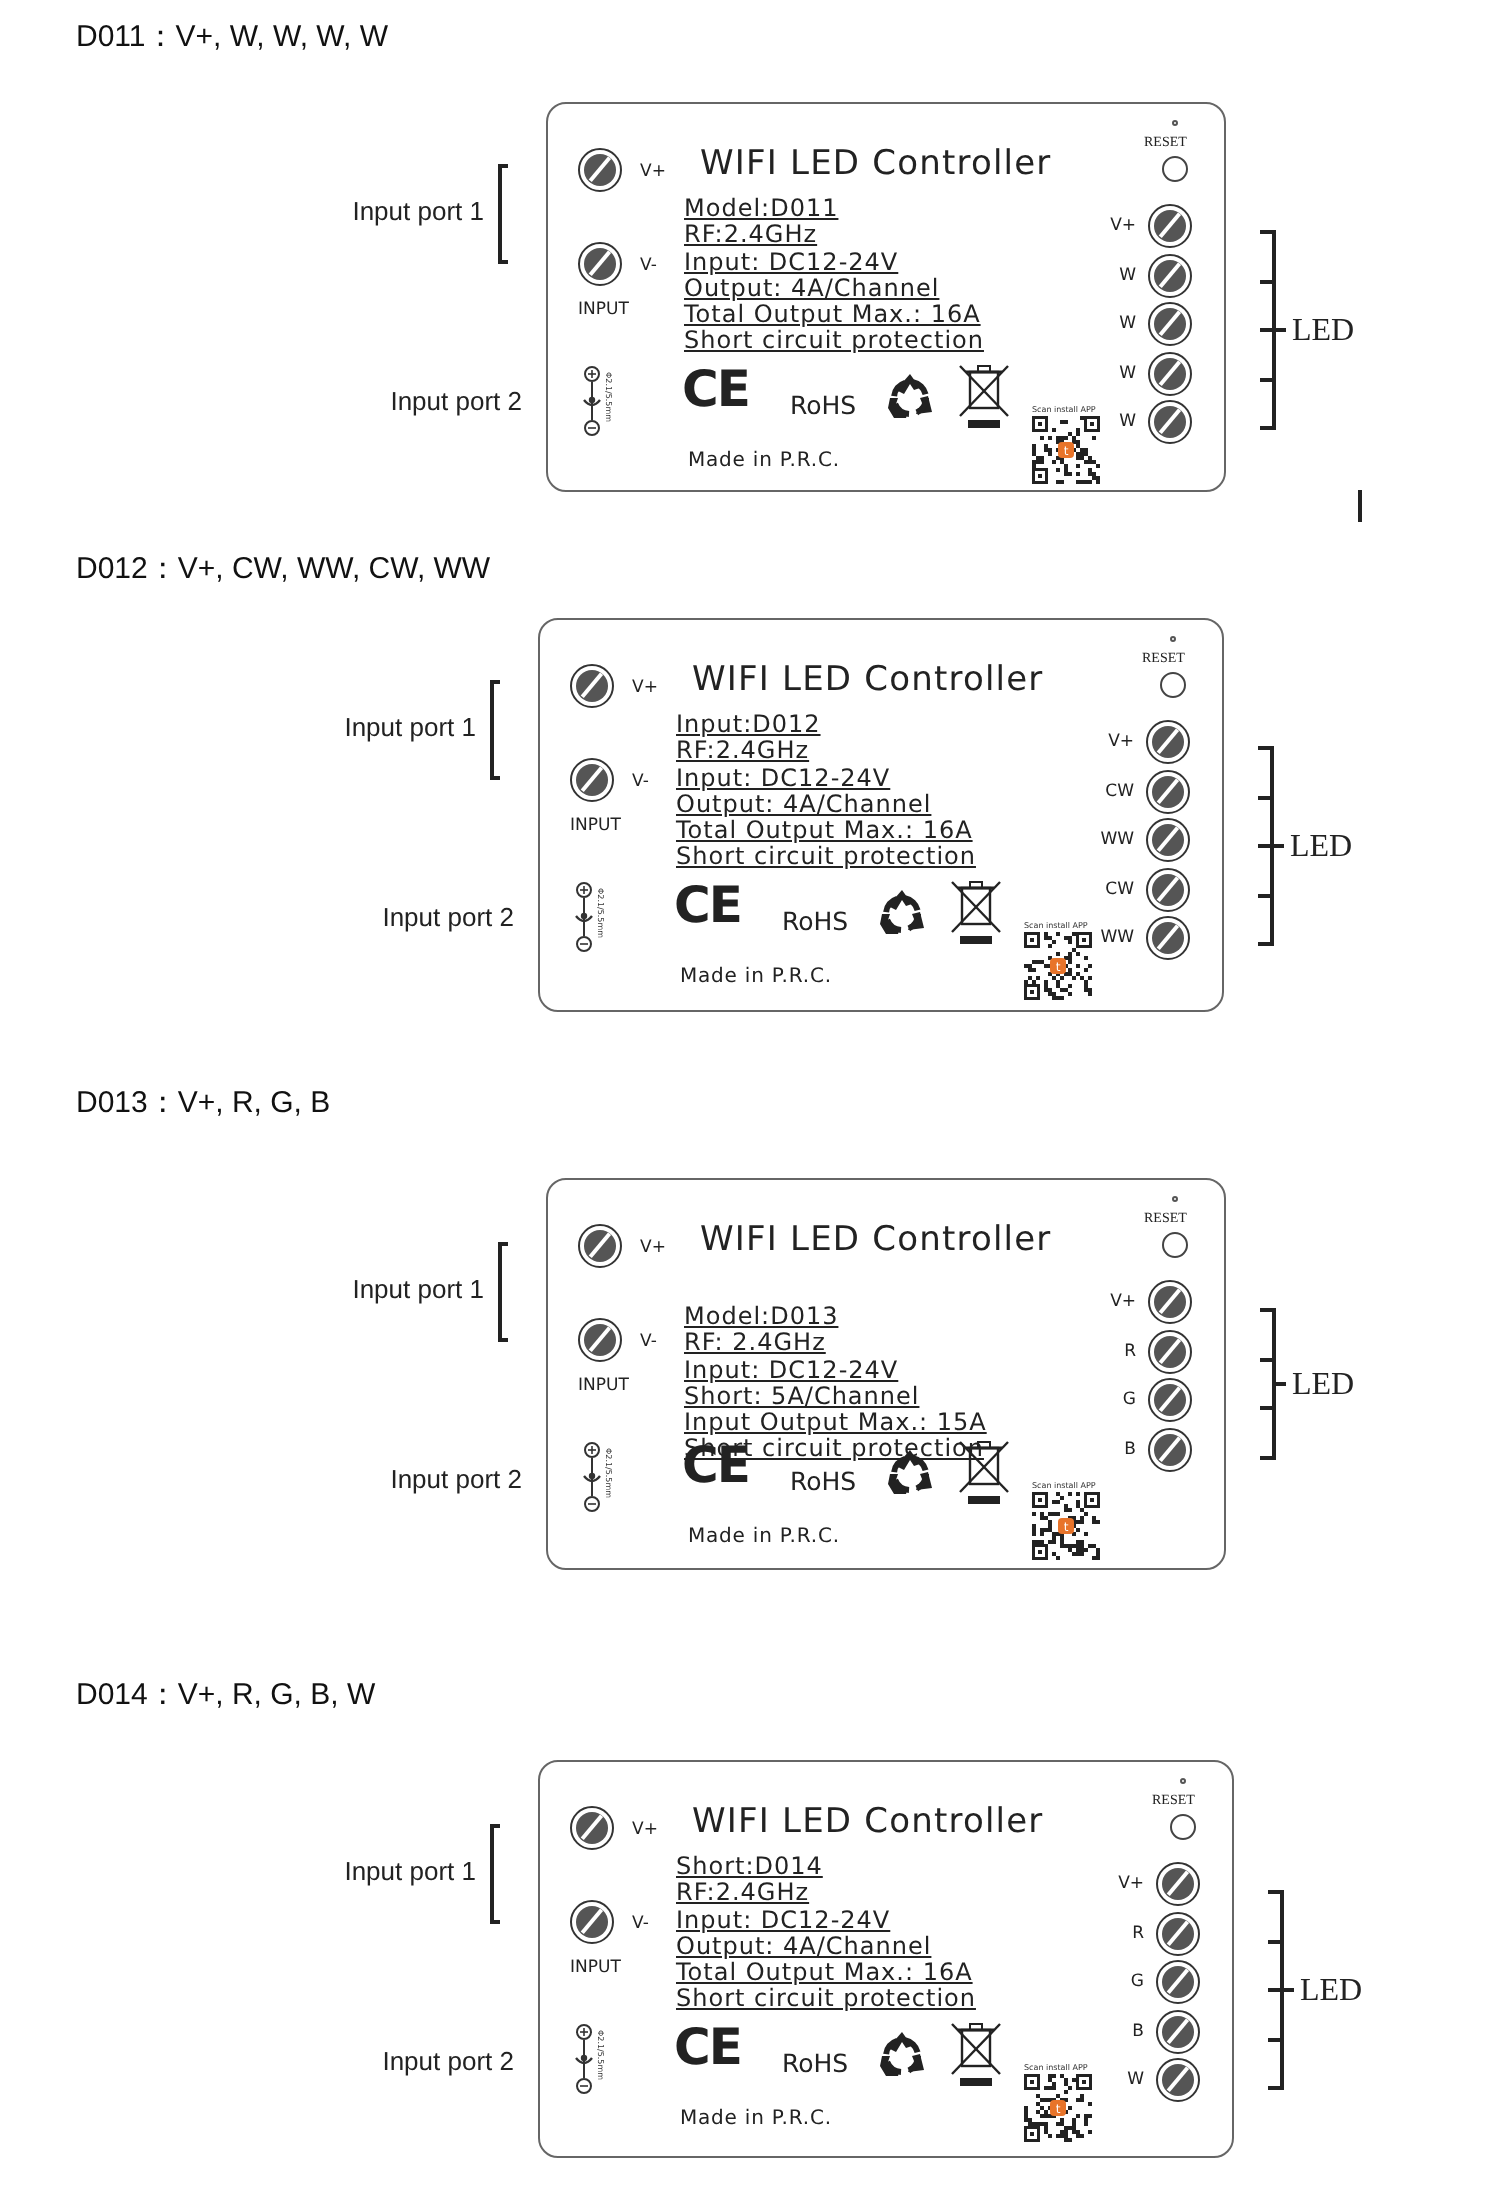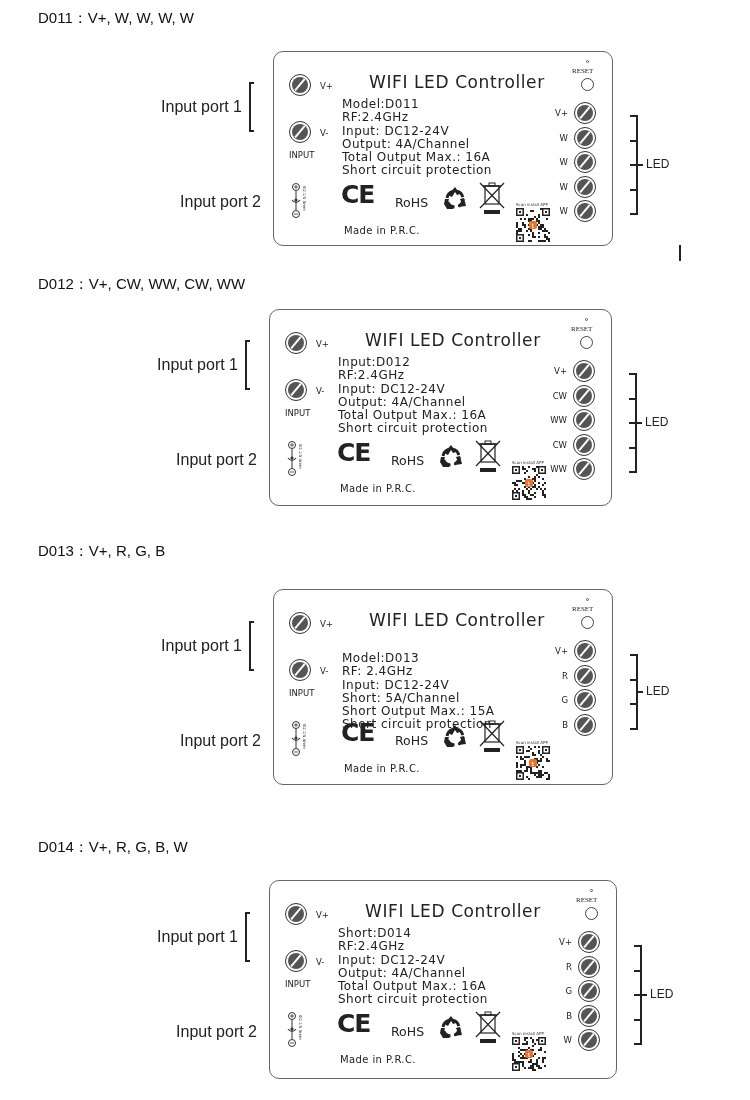--- a/index.html
+++ b/index.html
@@ -1,41 +1,41 @@
 <!DOCTYPE html>
 <html><head>
 <meta charset="utf-8">
 <style>
   html, body { margin: 0; padding: 0; background: #ffffff; }
   body { width: 750px; height: 1100px; position: relative; overflow: hidden; font-family: "Liberation Sans", sans-serif; color: #222; }
   .section-title { position: absolute; left: 38px; font-size: 15px; color: #111; font-family: "Liberation Sans", sans-serif; }
   .panel { position: absolute; border: 1.3px solid #666; border-radius: 10px; background: #fff; box-sizing: border-box; }
-  .ctl-title { position: absolute; font-family: "DejaVu Sans", sans-serif; font-size: 17px; letter-spacing: 0.6px; color: #222; white-space: nowrap; margin-left: 19px; }
+  .ctl-title { position: absolute; font-family: "DejaVu Sans", sans-serif; font-size: 17px; letter-spacing: 0.6px; color: #222; white-space: nowrap; }
   .spec { position: absolute; font-family: "DejaVu Sans", sans-serif; font-size: 12px; line-height: 13.3px; color: #222; letter-spacing: 0.5px; white-space: nowrap; }
-  .spec div { height: 13.3px; }
+  .spec div { height: 13.3px; text-decoration: underline; }
   .screw { position: absolute; width: 22px; height: 22px; border-radius: 50%; background: #fff; border: 1.5px solid #333; box-sizing: border-box; }
   .screw::before { content: ""; position: absolute; left: 2px; top: 2px; right: 2px; bottom: 2px; border-radius: 50%; background: #555; }
   .screw::after { content: ""; position: absolute; left: 9px; top: 2px; width: 1.6px; height: 15px; background: #fff; transform: rotate(40deg); }
   .small-lbl { position: absolute; font-family: "DejaVu Sans", sans-serif; font-size: 8.5px; color: #222; white-space: nowrap; }
   .input-lbl { position: absolute; font-family: "DejaVu Sans", sans-serif; font-size: 8.5px; color: #222; }
   .reset-dot { position: absolute; width: 3px; height: 3px; border-radius: 50%; border: 1px solid #555; box-sizing: border-box; }
   .reset-lbl { position: absolute; font-family: Liberation Serif, serif; font-size: 7px; color: #222; }
   .reset-btn { position: absolute; width: 13px; height: 13px; border-radius: 50%; border: 1.2px solid #444; box-sizing: border-box; }
   .ce { position: absolute; font-family: "DejaVu Sans", sans-serif; font-size: 25px; font-weight: bold; color: #222; letter-spacing: -1px; }
   .rohs { position: absolute; font-family: "DejaVu Sans", sans-serif; font-size: 12.5px; color: #222; }
   .made { position: absolute; font-family: "DejaVu Sans", sans-serif; font-size: 10px; color: #222; letter-spacing: 0.4px; }
   .qr { position: absolute; width: 34px; height: 34px; }
   .qr-cap { position: absolute; font-family: "DejaVu Sans", sans-serif; font-size: 4px; color: #333; white-space: nowrap; }
   .dcjack { position: absolute; width: 20px; height: 38px; }
-  .side-lbl { position: absolute; font-size: 16px; color: #222; font-family: "Liberation Sans", sans-serif; white-space: nowrap; }
+  .side-lbl { position: absolute; font-size: 13px; color: #222; font-family: "Liberation Sans", sans-serif; white-space: nowrap; }
   .bracket-l { position: absolute; border: 2px solid #222; border-right: none; width: 5px; box-sizing: border-box; }
   .led-bracket { position: absolute; width: 8px; box-sizing: border-box; border-right: 2px solid #222; }
   .led-tick { position: absolute; left: 0; width: 8px; height: 2px; background: #222; }
   .led-mid { position: absolute; right: -7px; width: 6px; height: 2px; background: #222; }
-  .led-lbl { position: absolute; font-size: 12px; color: #222; font-family: Liberation Sans, sans-serif; }
+  .led-lbl { position: absolute; font-size: 16px; color: #222; font-family: Liberation Serif, serif; }
   .stray { position: absolute; left: 679px; top: 245px; width: 1.5px; height: 16px; background: #222; }
 </style>
 </head>
 <body>
 
 <div id="root">
     <div class="section-title" style="top: 9px;">D011：V+, W, W, W, W</div>
     <div class="panel" style="left: 273px; top: 51px; width: 340px; height: 195px;">
       <div class="screw" style="left: 15px; top: 22px;"></div>
       <div class="small-lbl" style="left: 46px; top: 29px;">V+</div>
@@ -364,21 +364,21 @@
         <circle cx="6" cy="32" r="3.5" fill="none" stroke="#333" stroke-width="1"></circle>
         <line x1="4" y1="32" x2="8" y2="32" stroke="#333" stroke-width="0.8"></line>
         <text x="13" y="4" font-size="4" fill="#333" transform="rotate(90 13 4)" font-family="DejaVu Sans, sans-serif">Φ2.1/5.5mm</text>
       </svg>
       <div class="ctl-title" style="left: 76px; top: 20px;">WIFI LED Controller</div>
       <div class="spec" style="left: 68px; top: 62px;">
         <div>Model:D013</div>
         <div>RF: 2.4GHz</div>
         <div>Input: DC12-24V</div>
         <div>Short: 5A/Channel</div>
-        <div>Short Output Max.: 15A</div>
+        <div>Input Output Max.: 15A</div>
         <div>Short circuit protection</div>
       </div>
       <div class="ce" style="left: 67px; top: 128px;">CE</div>
       <div class="rohs" style="left: 121px; top: 143px;">RoHS</div>
       <svg viewBox="0 0 26 26" width="26" height="26" style="position: absolute; left: 168px; top: 133px;">
         <path d="M13 2 L18 9 L15 10 L13 7 L10 12 L6 10 Z" fill="#222"></path>
         <path d="M22 13 L24 21 L16 22 L17 19 L20 19 L18 14 Z" fill="#222"></path>
         <path d="M3 14 L7 14 L6 17 L9 21 L12 21 L11 24 L5 24 L2 19 Z" fill="#222"></path>
         <circle cx="13" cy="14" r="8" fill="none" stroke="#222" stroke-width="3" stroke-dasharray="9 4"></circle>
       </svg>

